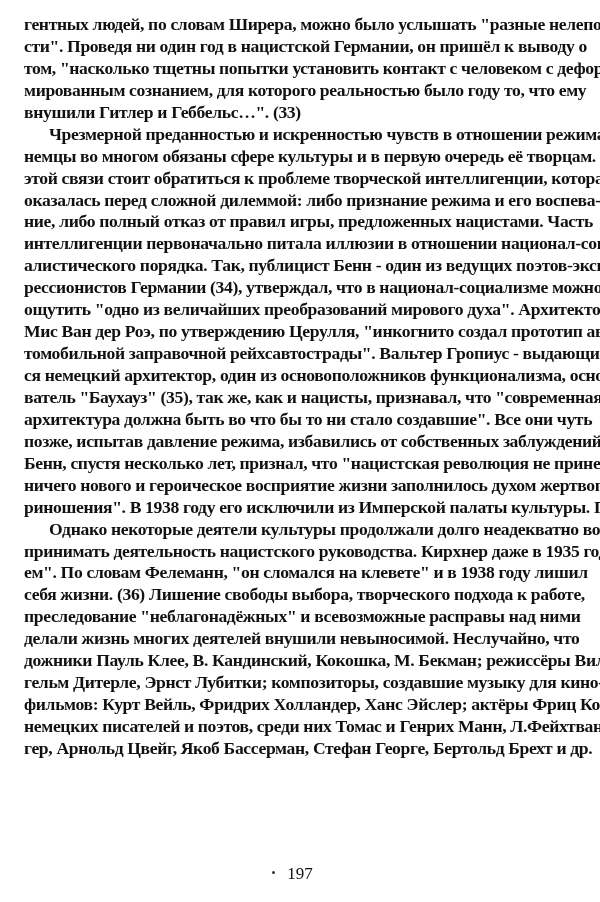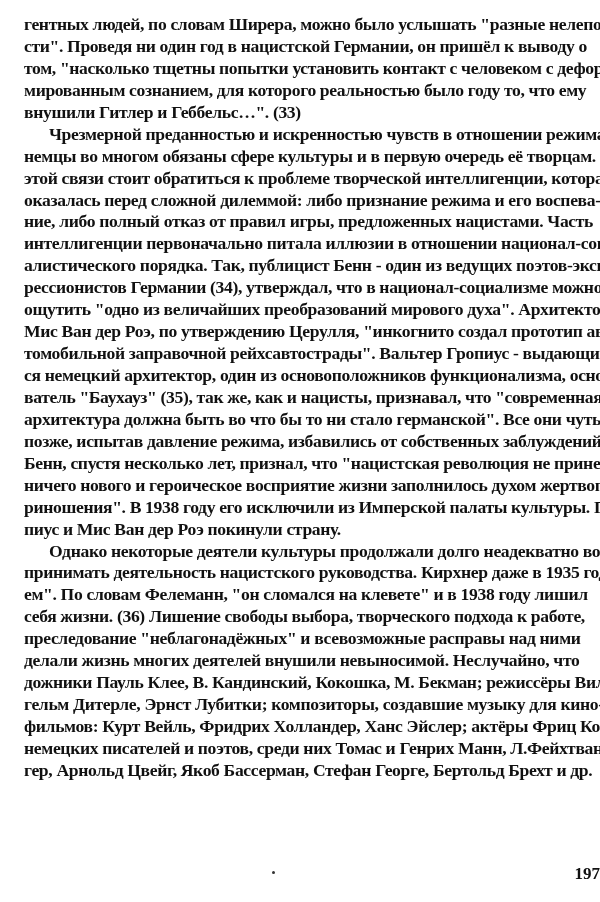--- a/index.html
+++ b/index.html
@@ -7,22 +7,22 @@
   .page {
     position: absolute; left: 24px; top: 14px; width: 552px;
     font-family: "Liberation Serif", serif;
     font-size: 17.6px; line-height: 21.95px; color: #111111;
     font-weight: bold; letter-spacing: -0.35px;
   }
   .line { display: block; white-space: nowrap; text-align: justify; text-align-last: justify; height: 21.95px; overflow: visible; }
   .line.last { text-align-last: left; }
   .line.indent { padding-left: 25px; }
   .page-number {
-    position: absolute; left: 0; width: 600px; top: 864px; text-align: right;
-    font-family: "Liberation Serif", serif; font-size: 17px; font-weight: bold; color: #111;
+    position: absolute; left: 0; width: 600px; top: 864px; text-align: center;
+    font-family: "Liberation Serif", serif; font-size: 17px; font-weight: normal; color: #111;
   }
   .dot { position: absolute; left: 272px; top: 871px; width: 3px; height: 3px; background: #333; border-radius: 50%; }
 </style>
 </head>
 <body>
 
 <div class="page" id="page-body">
     <div>
       <span class="line">гентных людей, по словам Ширера, можно было услышать "разные нелепо-</span>
       <span class="line">сти". Проведя ни один год в нацистской Германии, он пришёл к выводу о</span>
@@ -37,26 +37,25 @@
       <span class="line">оказалась перед сложной дилеммой: либо признание режима и его воспева-</span>
       <span class="line">ние, либо полный отказ от правил игры, предложенных нацистами. Часть</span>
       <span class="line">интеллигенции первоначально питала иллюзии в отношении национал-соци-</span>
       <span class="line">алистического порядка. Так, публицист Бенн - один из ведущих поэтов-эксп-</span>
       <span class="line">рессионистов Германии (34), утверждал, что в национал-социализме можно</span>
       <span class="line">ощутить "одно из величайших преобразований мирового духа". Архитектор</span>
       <span class="line">Мис Ван дер Роэ, по утверждению Церулля, "инкогнито создал прототип ав-</span>
       <span class="line">томобильной заправочной рейхсавтострады". Вальтер Гропиус - выдающий-</span>
       <span class="line">ся немецкий архитектор, один из основоположников функционализма, осно-</span>
       <span class="line">ватель "Баухауз" (35), так же, как и нацисты, признавал, что "современная</span>
-      <span class="line">архитектура должна быть во что бы то ни стало германской". Все они чуть</span>
+      <span class="line">архитектура должна быть во что бы то ни стало создавшие". Все они чуть</span>
       <span class="line">позже, испытав давление режима, избавились от собственных заблуждений.</span>
       <span class="line">Бенн, спустя несколько лет, признал, что "нацистская революция не принесла</span>
       <span class="line">ничего нового и героическое восприятие жизни заполнилось духом жертвоп-</span>
       <span class="line">риношения". В 1938 году его исключили из Имперской палаты культуры. Гро-</span>
-      <span class="line last">пиус и Мис Ван дер Роэ покинули страну.</span>
     </div>
     <div>
       <span class="line indent">Однако некоторые деятели культуры продолжали долго неадекватно вос-</span>
       <span class="line">принимать деятельность нацистского руководства. Кирхнер даже в 1935 году</span>
       <span class="line">ем". По словам Фелеманн, "он сломался на клевете" и в 1938 году лишил</span>
       <span class="line">себя жизни. (36) Лишение свободы выбора, творческого подхода к работе,</span>
       <span class="line">преследование "неблагонадёжных" и всевозможные расправы над ними</span>
       <span class="line">делали жизнь многих деятелей внушили невыносимой. Неслучайно, что</span>
       <span class="line">дожники Пауль Клее, В. Кандинский, Кокошка, М. Бекман; режиссёры Виль-</span>
       <span class="line">гельм Дитерле, Эрнст Лубитки; композиторы, создавшие музыку для кино-</span>

